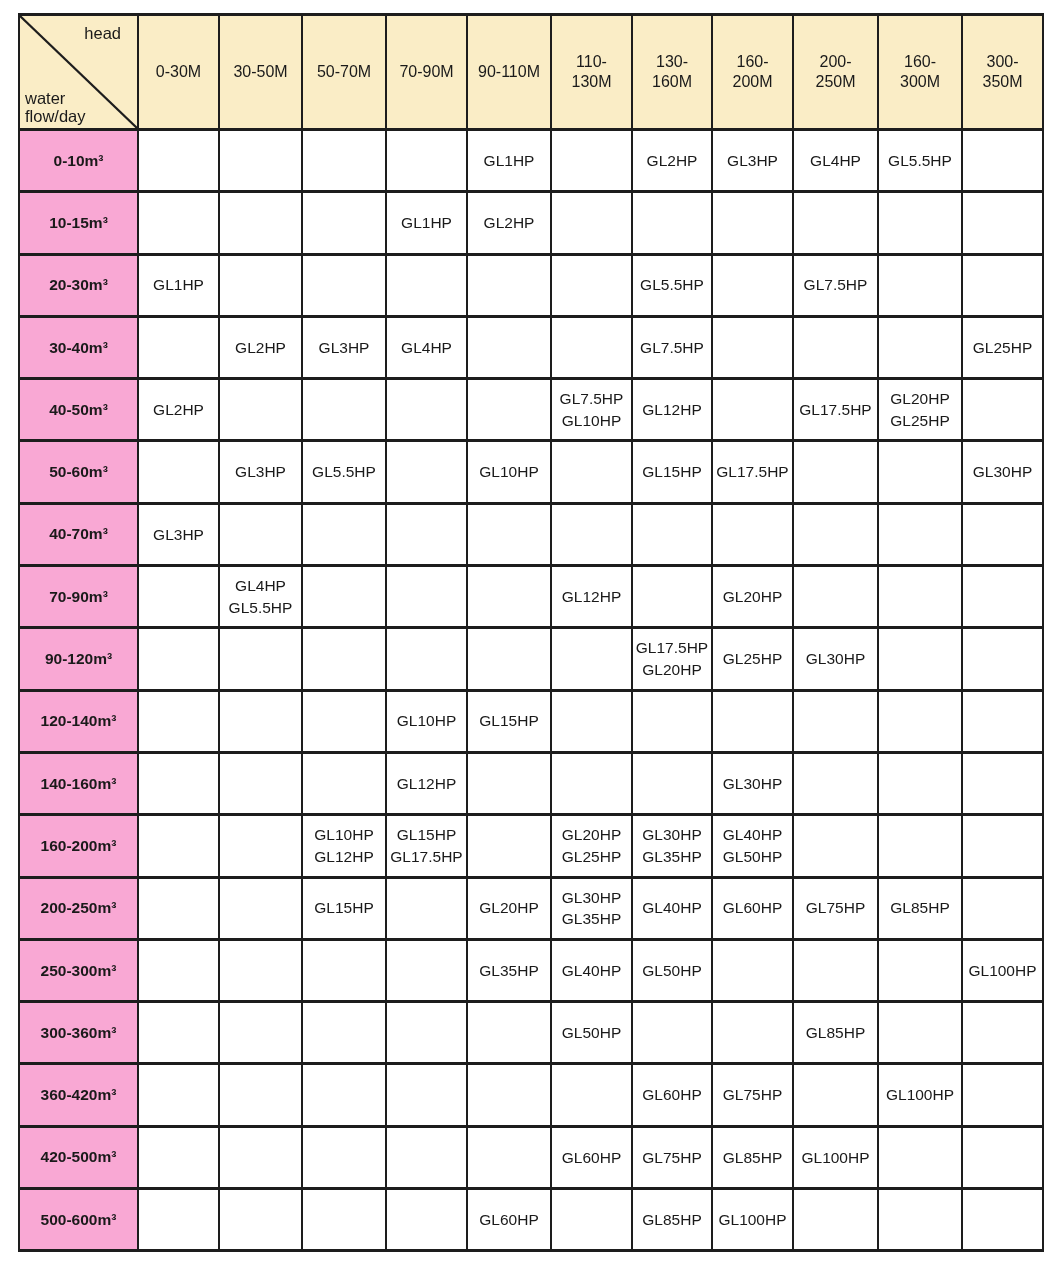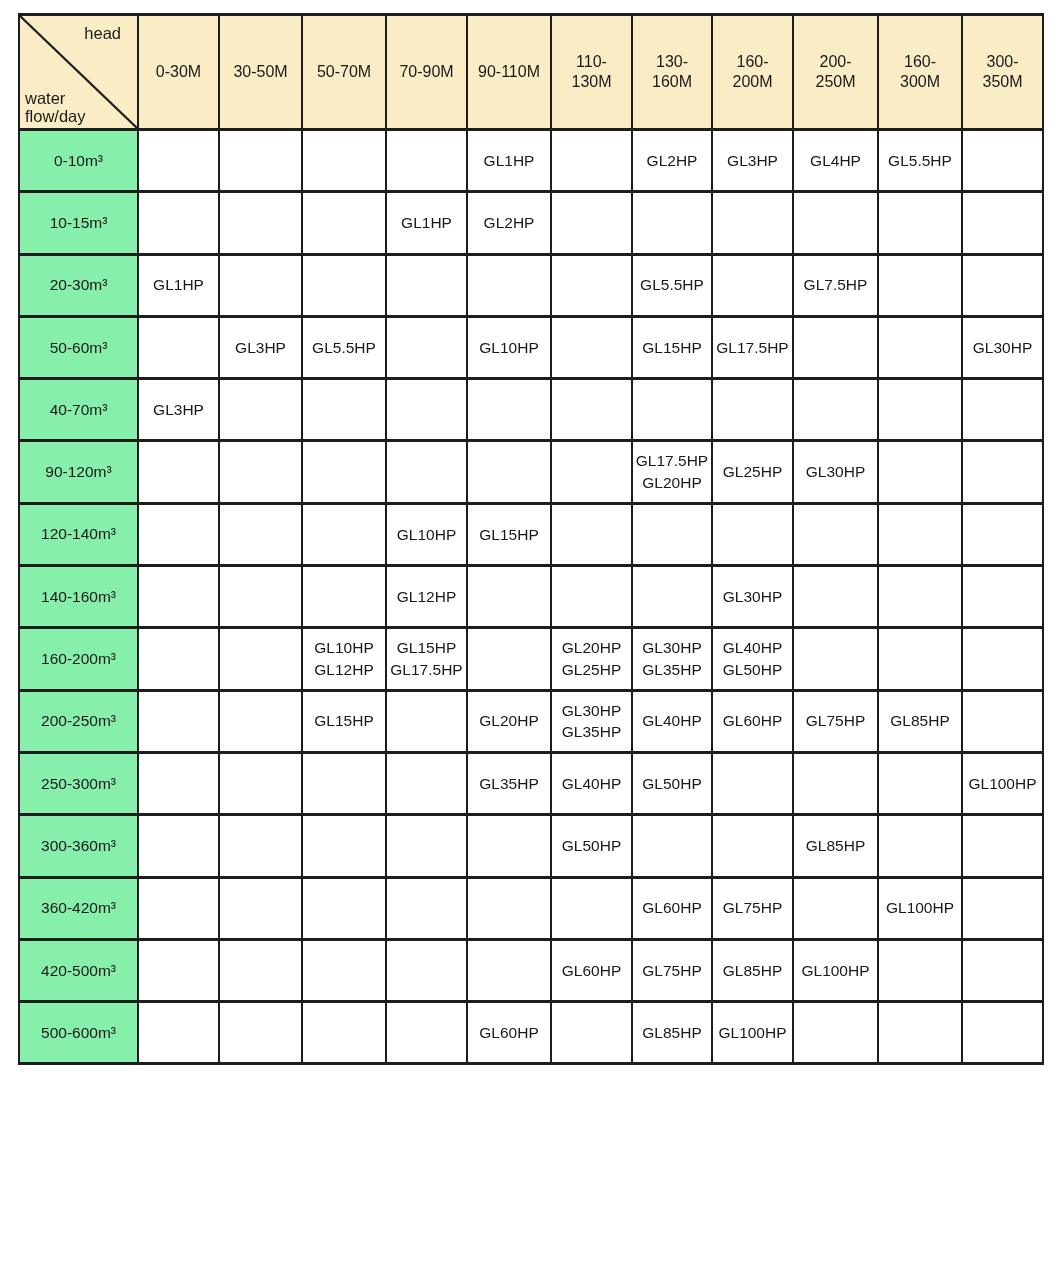--- a/index.html
+++ b/index.html
@@ -33,23 +33,23 @@
   .pump-table thead tr { height: 67px; }
   .pump-table tbody tr { height: 62.3px; }
   .pump-table thead th {
     background: #faedc6;
     font-size: 16px;
     font-weight: 500;
     line-height: 1.25;
     white-space: pre-line;
   }
   .pump-table tbody th {
-    background: #86efac;
+    background: #f9a8d4;
     font-size: 15.5px;
-    font-weight: 400;
+    font-weight: 700;
     white-space: pre-line;
     text-align: center;
   }
   .pump-table td {
     background: #ffffff;
     font-size: 15.5px;
     font-weight: 500;
     line-height: 1.4;
     white-space: pre-line;
   }
@@ -166,20 +166,50 @@
           <td></td>
           <td></td>
           <td></td>
           <td>GL5.5HP</td>
           <td></td>
           <td>GL7.5HP</td>
           <td></td>
           <td></td>
         </tr>
         <tr>
+          <th>30-40m³</th>
+          <td></td>
+          <td>GL2HP</td>
+          <td>GL3HP</td>
+          <td>GL4HP</td>
+          <td></td>
+          <td></td>
+          <td>GL7.5HP</td>
+          <td></td>
+          <td></td>
+          <td></td>
+          <td>GL25HP</td>
+        </tr>
+        <tr>
+          <th>40-50m³</th>
+          <td>GL2HP</td>
+          <td></td>
+          <td></td>
+          <td></td>
+          <td></td>
+          <td>GL7.5HP
+GL10HP</td>
+          <td>GL12HP</td>
+          <td></td>
+          <td>GL17.5HP</td>
+          <td>GL20HP
+GL25HP</td>
+          <td></td>
+        </tr>
+        <tr>
           <th>50-60m³</th>
           <td></td>
           <td>GL3HP</td>
           <td>GL5.5HP</td>
           <td></td>
           <td>GL10HP</td>
           <td></td>
           <td>GL15HP</td>
           <td>GL17.5HP</td>
           <td></td>
@@ -189,20 +219,35 @@
         <tr>
           <th>40-70m³</th>
           <td>GL3HP</td>
           <td></td>
           <td></td>
           <td></td>
           <td></td>
           <td></td>
           <td></td>
           <td></td>
+          <td></td>
+          <td></td>
+          <td></td>
+        </tr>
+        <tr>
+          <th>70-90m³</th>
+          <td></td>
+          <td>GL4HP
+GL5.5HP</td>
+          <td></td>
+          <td></td>
+          <td></td>
+          <td>GL12HP</td>
+          <td></td>
+          <td>GL20HP</td>
           <td></td>
           <td></td>
           <td></td>
         </tr>
         <tr>
           <th>90-120m³</th>
           <td></td>
           <td></td>
           <td></td>
           <td></td>

